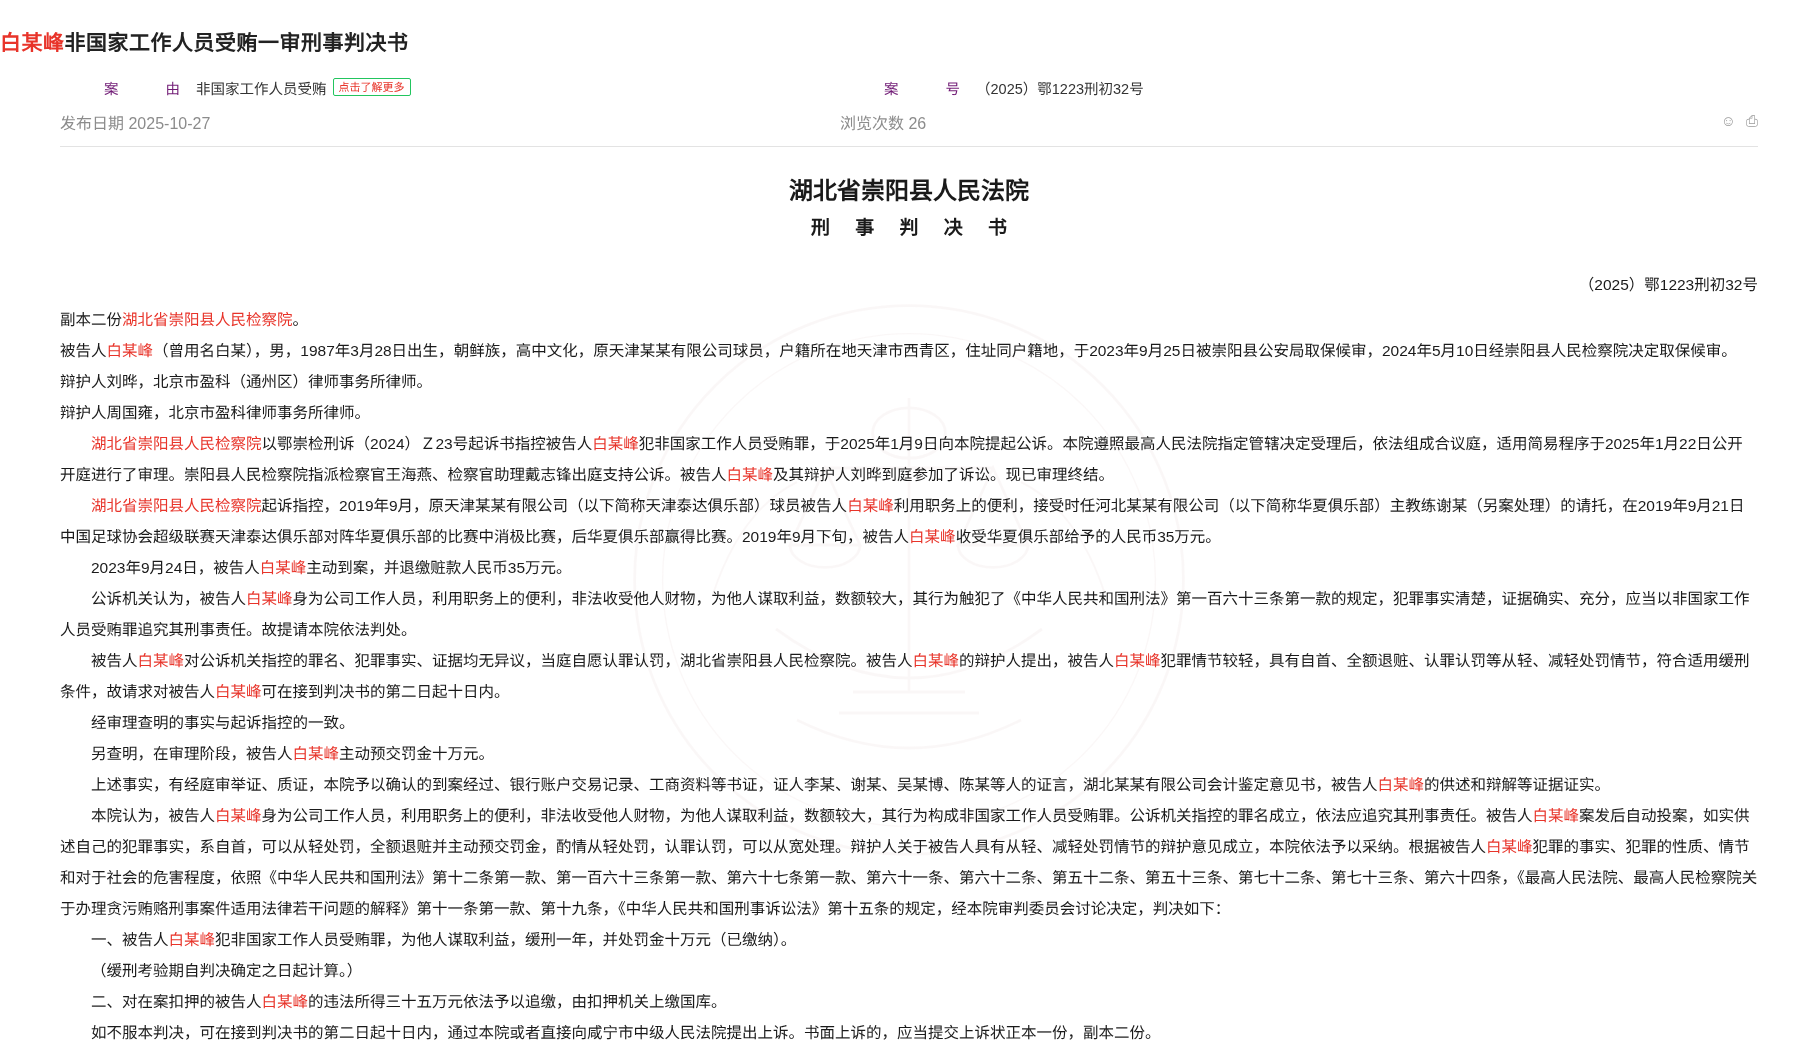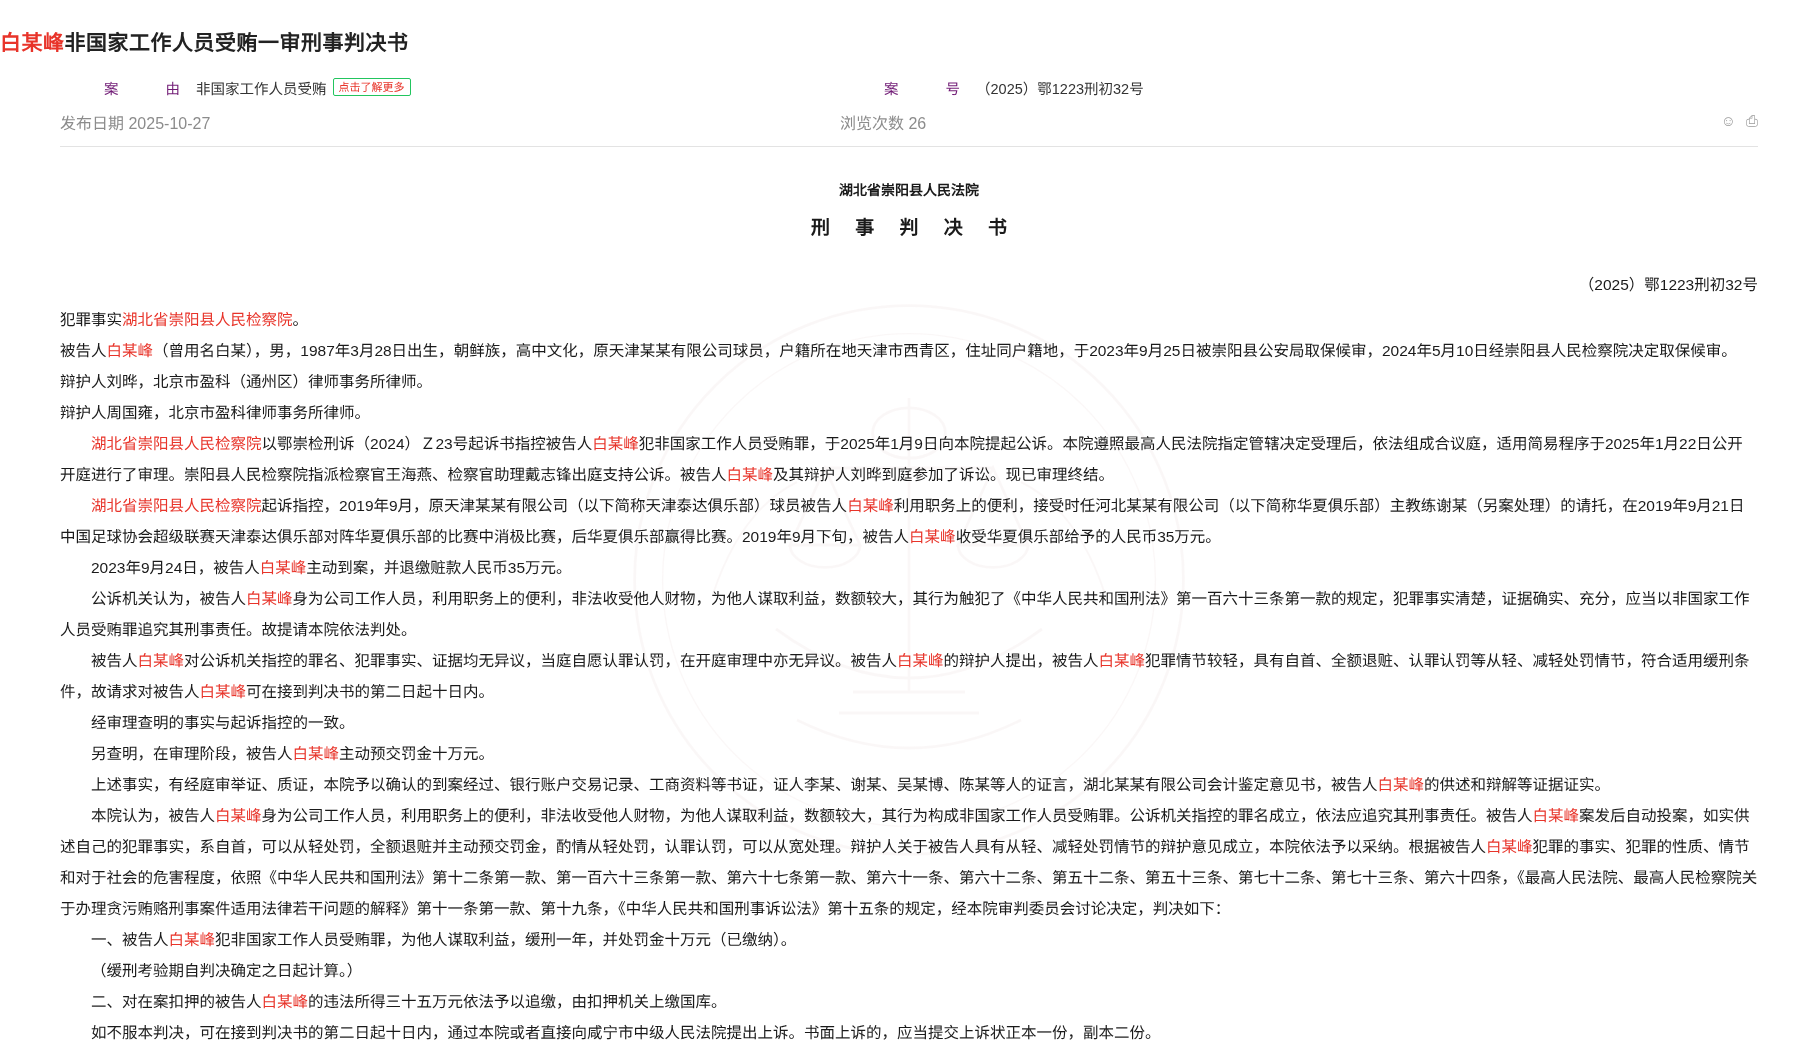--- a/index.html
+++ b/index.html
@@ -100,21 +100,21 @@
   .doc-body {
     position: relative;
     z-index: 1;
     padding: 0 60px 30px 60px;
     font-size: 15.5px;
     line-height: 31px;
     color: #1a1a1a;
   }
   .court-name {
     text-align: center;
-    font-size: 14px;
+    font-size: 24px;
     font-weight: bold;
     margin-top: 28px;
   }
   .court-doc-type {
     text-align: center;
     font-size: 19px;
     font-weight: bold;
     letter-spacing: 10px;
     margin-top: 6px;
     padding-left: 10px;
@@ -188,29 +188,29 @@
     <path d="M60 210 q20 -60 60 -80"></path>
     <path d="M340 210 q-20 -60 -60 -80"></path>
   </g>
 </svg>
 
 <div class="doc-body">
   <div class="court-name">湖北省崇阳县人民法院</div>
   <div class="court-doc-type">刑 事 判 决 书</div>
   <div class="case-no">（2025）鄂1223刑初32号</div>
   <div id="paragraphs">
-      <p class="para"><span>犯罪事实</span><span class="redlink">湖北省崇阳县人民检察院</span><span>。</span></p>
+      <p class="para"><span>副本二份</span><span class="redlink">湖北省崇阳县人民检察院</span><span>。</span></p>
       <p class="para"><span>被告人</span><span class="red">白某峰</span><span>（曾用名白某），男，1987年3月28日出生，朝鲜族，高中文化，原天津某某有限公司球员，户籍所在地天津市西青区，住址同户籍地，于2023年9月25日被崇阳县公安局取保候审，2024年5月10日经崇阳县人民检察院决定取保候审。</span></p>
       <p class="para"><span>辩护人刘晔，北京市盈科（通州区）律师事务所律师。</span></p>
       <p class="para"><span>辩护人周国雍，北京市盈科律师事务所律师。</span></p>
       <p class="para indent"><span class="red">湖北省崇阳县人民检察院</span><span>以鄂崇检刑诉（2024）Ｚ23号起诉书指控被告人</span><span class="red">白某峰</span><span>犯非国家工作人员受贿罪，于2025年1月9日向本院提起公诉。本院遵照最高人民法院指定管辖决定受理后，依法组成合议庭，适用简易程序于2025年1月22日公开开庭进行了审理。崇阳县人民检察院指派检察官王海燕、检察官助理戴志锋出庭支持公诉。被告人</span><span class="red">白某峰</span><span>及其辩护人刘晔到庭参加了诉讼。现已审理终结。</span></p>
       <p class="para indent"><span class="red">湖北省崇阳县人民检察院</span><span>起诉指控，2019年9月，原天津某某有限公司（以下简称天津泰达俱乐部）球员被告人</span><span class="red">白某峰</span><span>利用职务上的便利，接受时任河北某某有限公司（以下简称华夏俱乐部）主教练谢某（另案处理）的请托，在2019年9月21日中国足球协会超级联赛天津泰达俱乐部对阵华夏俱乐部的比赛中消极比赛，后华夏俱乐部赢得比赛。2019年9月下旬，被告人</span><span class="red">白某峰</span><span>收受华夏俱乐部给予的人民币35万元。</span></p>
       <p class="para indent"><span>2023年9月24日，被告人</span><span class="red">白某峰</span><span>主动到案，并退缴赃款人民币35万元。</span></p>
       <p class="para indent"><span>公诉机关认为，被告人</span><span class="red">白某峰</span><span>身为公司工作人员，利用职务上的便利，非法收受他人财物，为他人谋取利益，数额较大，其行为触犯了《中华人民共和国刑法》第一百六十三条第一款的规定，犯罪事实清楚，证据确实、充分，应当以非国家工作人员受贿罪追究其刑事责任。故提请本院依法判处。</span></p>
-      <p class="para indent"><span>被告人</span><span class="red">白某峰</span><span>对公诉机关指控的罪名、犯罪事实、证据均无异议，当庭自愿认罪认罚，在开庭审理中亦无异议。被告人</span><span class="red">白某峰</span><span>的辩护人提出，被告人</span><span class="red">白某峰</span><span>犯罪情节较轻，具有自首、全额退赃、认罪认罚等从轻、减轻处罚情节，符合适用缓刑条件，故请求对被告人</span><span class="red">白某峰</span><span>可在接到判决书的第二日起十日内。</span></p>
+      <p class="para indent"><span>被告人</span><span class="red">白某峰</span><span>对公诉机关指控的罪名、犯罪事实、证据均无异议，当庭自愿认罪认罚，湖北省崇阳县人民检察院。被告人</span><span class="red">白某峰</span><span>的辩护人提出，被告人</span><span class="red">白某峰</span><span>犯罪情节较轻，具有自首、全额退赃、认罪认罚等从轻、减轻处罚情节，符合适用缓刑条件，故请求对被告人</span><span class="red">白某峰</span><span>可在接到判决书的第二日起十日内。</span></p>
       <p class="para indent"><span>经审理查明的事实与起诉指控的一致。</span></p>
       <p class="para indent"><span>另查明，在审理阶段，被告人</span><span class="red">白某峰</span><span>主动预交罚金十万元。</span></p>
       <p class="para indent"><span>上述事实，有经庭审举证、质证，本院予以确认的到案经过、银行账户交易记录、工商资料等书证，证人李某、谢某、吴某博、陈某等人的证言，湖北某某有限公司会计鉴定意见书，被告人</span><span class="red">白某峰</span><span>的供述和辩解等证据证实。</span></p>
       <p class="para indent"><span>本院认为，被告人</span><span class="red">白某峰</span><span>身为公司工作人员，利用职务上的便利，非法收受他人财物，为他人谋取利益，数额较大，其行为构成非国家工作人员受贿罪。公诉机关指控的罪名成立，依法应追究其刑事责任。被告人</span><span class="red">白某峰</span><span>案发后自动投案，如实供述自己的犯罪事实，系自首，可以从轻处罚，全额退赃并主动预交罚金，酌情从轻处罚，认罪认罚，可以从宽处理。辩护人关于被告人具有从轻、减轻处罚情节的辩护意见成立，本院依法予以采纳。根据被告人</span><span class="red">白某峰</span><span>犯罪的事实、犯罪的性质、情节和对于社会的危害程度，依照《中华人民共和国刑法》第十二条第一款、第一百六十三条第一款、第六十七条第一款、第六十一条、第六十二条、第五十二条、第五十三条、第七十二条、第七十三条、第六十四条，《最高人民法院、最高人民检察院关于办理贪污贿赂刑事案件适用法律若干问题的解释》第十一条第一款、第十九条，《中华人民共和国刑事诉讼法》第十五条的规定，经本院审判委员会讨论决定，判决如下：</span></p>
       <p class="para indent"><span>一、被告人</span><span class="red">白某峰</span><span>犯非国家工作人员受贿罪，为他人谋取利益，缓刑一年，并处罚金十万元（已缴纳）。</span></p>
       <p class="para indent"><span>（缓刑考验期自判决确定之日起计算。）</span></p>
       <p class="para indent"><span>二、对在案扣押的被告人</span><span class="red">白某峰</span><span>的违法所得三十五万元依法予以追缴，由扣押机关上缴国库。</span></p>
       <p class="para indent"><span>如不服本判决，可在接到判决书的第二日起十日内，通过本院或者直接向咸宁市中级人民法院提出上诉。书面上诉的，应当提交上诉状正本一份，副本二份。</span></p>
     </div>
 </div>

